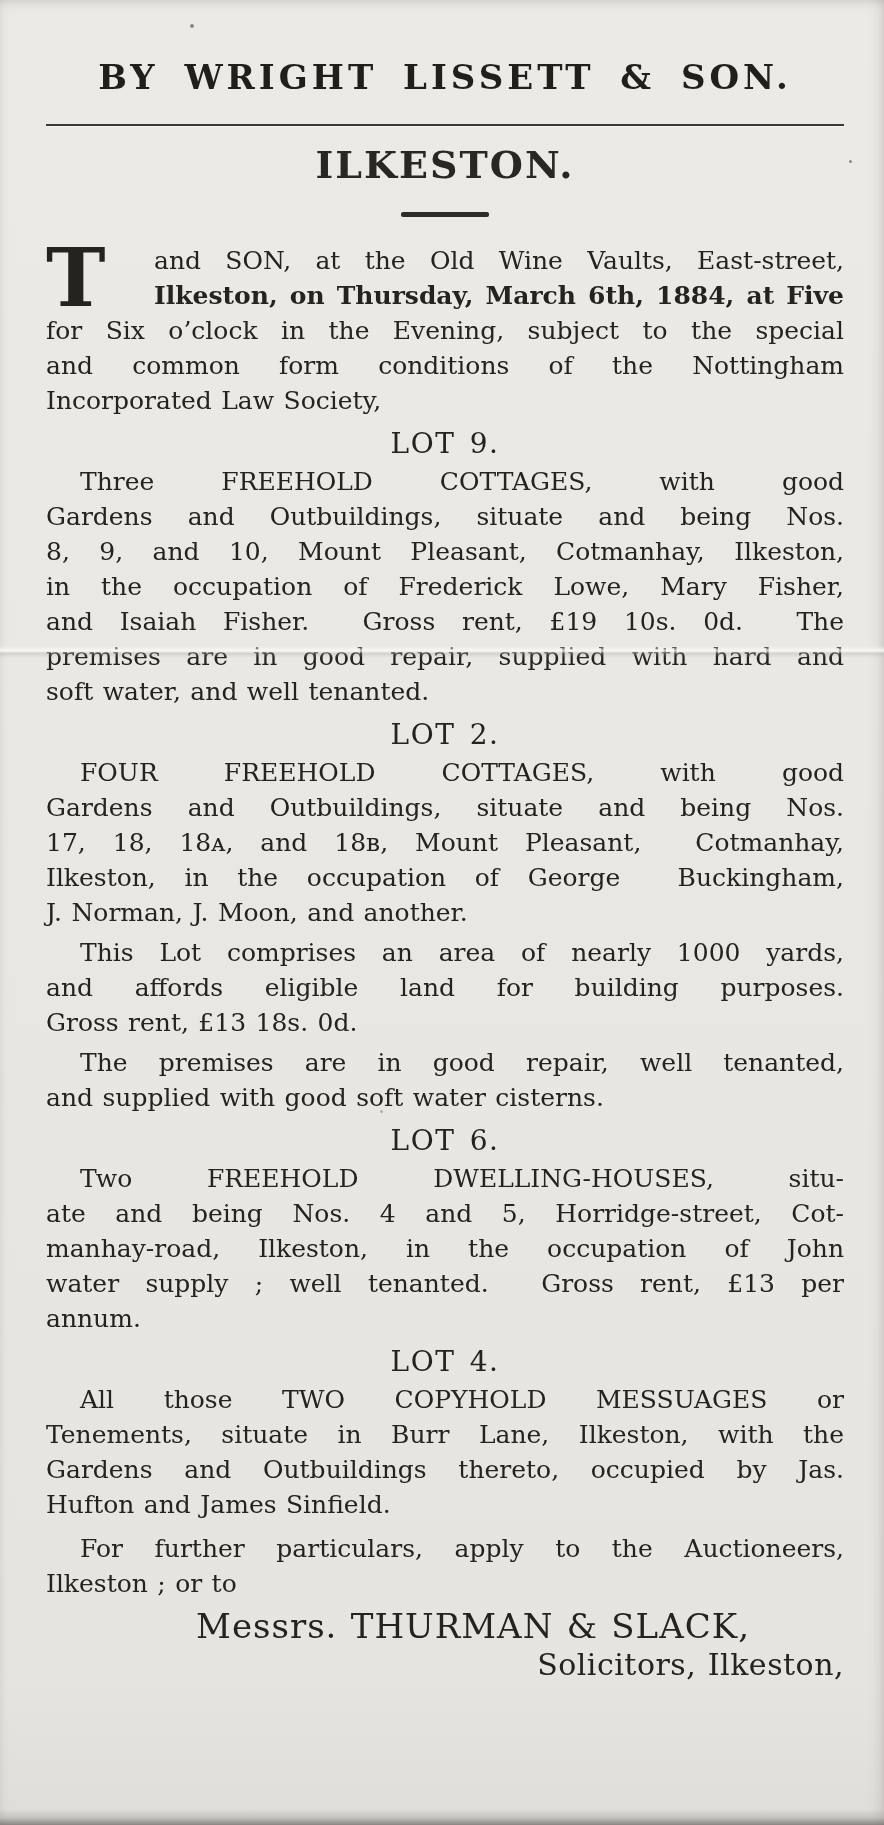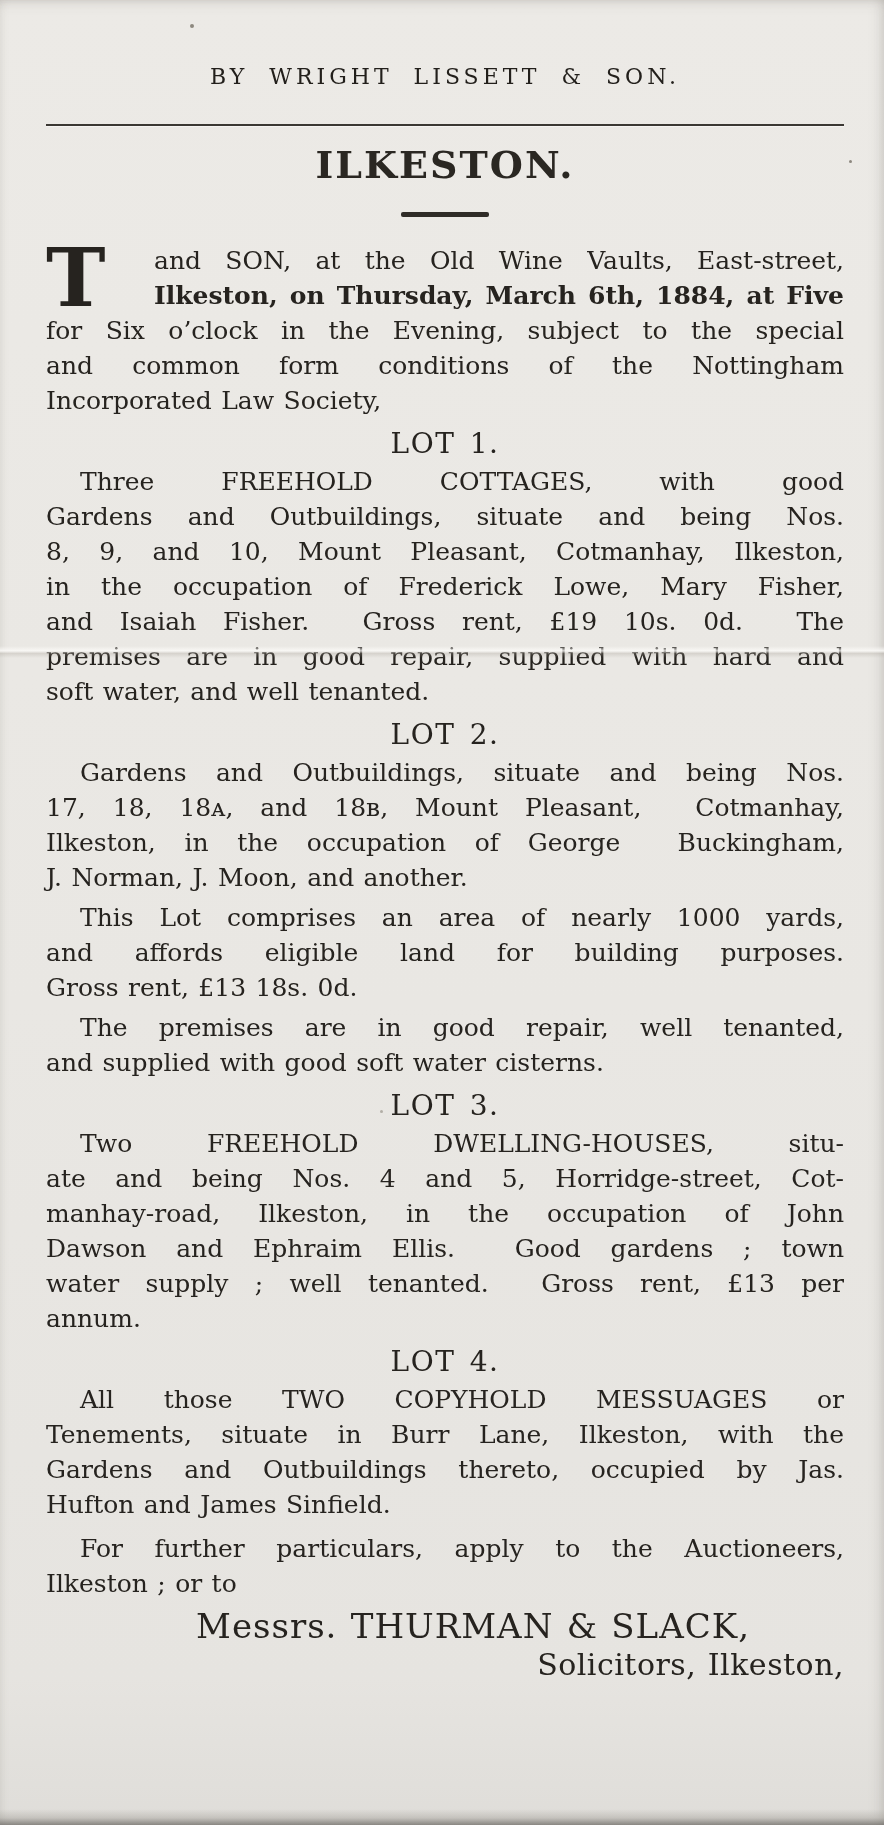--- a/index.html
+++ b/index.html
@@ -12,22 +12,22 @@
                 inset 5px 0 14px -10px rgba(80,75,68,0.25),
                 inset 0 10px 16px -12px rgba(120,114,106,0.30);
     font-family:"DejaVu Serif","Liberation Serif",serif;
     color:#26231f;
     overflow:hidden;
   }
   .content { position:absolute; left:46px; right:40px; top:0; }
 
   .h1 {
     margin-top:56px;
-    font-size:22px; line-height:42px;
-    font-weight:normal; letter-spacing:4px; word-spacing:10px;
+    font-size:34px; line-height:42px;
+    font-weight:bold; letter-spacing:4px; word-spacing:10px;
     text-align:center;
     color:#221f1b;
   }
   .rule { height:2px; background:#3b3833; margin-top:26px;
           box-shadow:0 1px 0 rgba(255,255,255,0.5); }
   .h2 {
     margin-top:16px;
     font-size:38px; line-height:46px;
     font-weight:bold; letter-spacing:2px;
     text-align:center; color:#2a2722;
@@ -101,63 +101,63 @@
       <span class="dropcap">T</span>
       <div class="lines">
           <div class="tline">and SON, at the Old Wine Vaults, East-street,</div>
           <div class="tline">Ilkeston, on Thursday, March 6th, 1884, at Five</div>
           <div class="tline">for Six o’clock in the Evening, subject to the special</div>
           <div class="tline">and common form conditions of the Nottingham</div>
           <div class="tline tlast">Incorporated Law Society,</div>
         </div>
     </div>
 
-    <div class="lot-heading">LOT 1.</div>
+    <div class="lot-heading">LOT 9.</div>
     <div class="para indent">
       <div class="lines">
           <div class="tline">Three FREEHOLD COTTAGES, with good</div>
           <div class="tline">Gardens and Outbuildings, situate and being Nos.</div>
           <div class="tline">8, 9, and 10, Mount Pleasant, Cotmanhay, Ilkeston,</div>
           <div class="tline">in the occupation of Frederick Lowe, Mary Fisher,</div>
           <div class="tline">and Isaiah Fisher.  Gross rent, £19 10s. 0d.  The</div>
           <div class="tline">premises are in good repair, supplied with hard and</div>
           <div class="tline tlast">soft water, and well tenanted.</div>
         </div>
     </div>
 
     <div class="lot-heading">LOT 2.</div>
     <div class="para indent">
       <div class="lines">
+          <div class="tline">FOUR FREEHOLD COTTAGES, with good</div>
           <div class="tline">Gardens and Outbuildings, situate and being Nos.</div>
           <div class="tline">17, 18, 18ᴀ, and 18ʙ, Mount Pleasant,  Cotmanhay,</div>
           <div class="tline">Ilkeston, in the occupation of George  Buckingham,</div>
           <div class="tline tlast">J. Norman, J. Moon, and another.</div>
         </div>
     </div>
     <div class="para indent">
       <div class="lines">
           <div class="tline">This Lot comprises an area of nearly 1000 yards,</div>
           <div class="tline">and affords eligible land for building purposes.</div>
           <div class="tline tlast">Gross rent, £13 18s. 0d.</div>
         </div>
     </div>
     <div class="para indent">
       <div class="lines">
           <div class="tline">The premises are in good repair, well tenanted,</div>
           <div class="tline tlast">and supplied with good soft water cisterns.</div>
         </div>
     </div>
 
-    <div class="lot-heading">LOT 3.</div>
+    <div class="lot-heading">LOT 6.</div>
     <div class="para indent">
       <div class="lines">
           <div class="tline">Two FREEHOLD DWELLING-HOUSES, situ-</div>
           <div class="tline">ate and being Nos. 4 and 5, Horridge-street, Cot-</div>
           <div class="tline">manhay-road, Ilkeston, in the occupation of John</div>
-          <div class="tline">Dawson and Ephraim Ellis.  Good gardens ; town</div>
           <div class="tline">water supply ; well tenanted.  Gross rent, £13 per</div>
           <div class="tline tlast">annum.</div>
         </div>
     </div>
 
     <div class="lot-heading">LOT 4.</div>
     <div class="para indent">
       <div class="lines">
           <div class="tline">All those TWO COPYHOLD MESSUAGES or</div>
           <div class="tline">Tenements, situate in Burr Lane, Ilkeston, with the</div>

